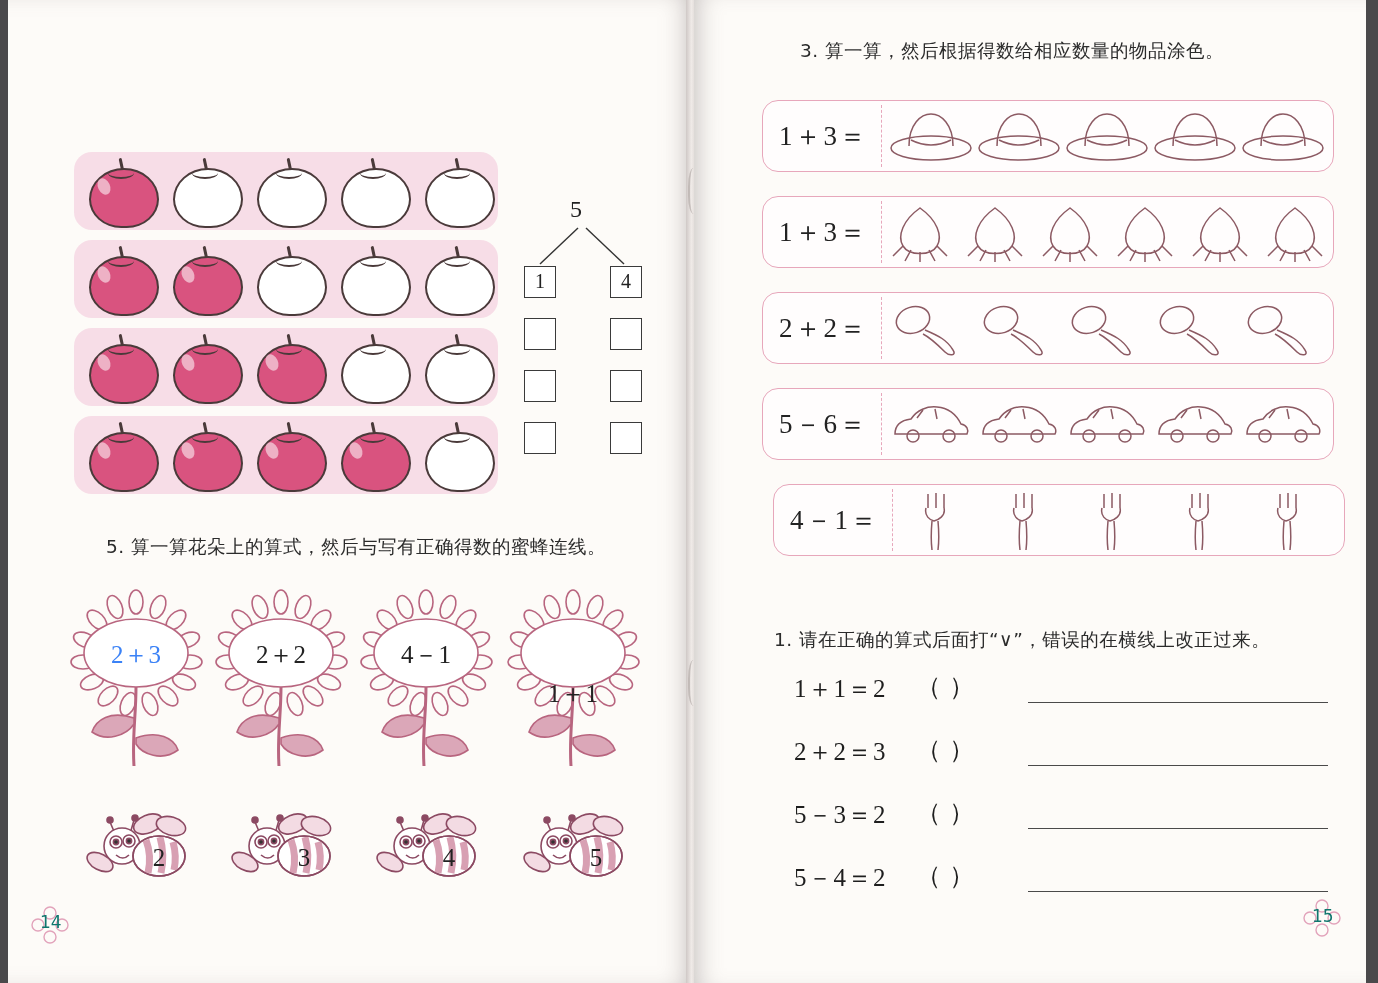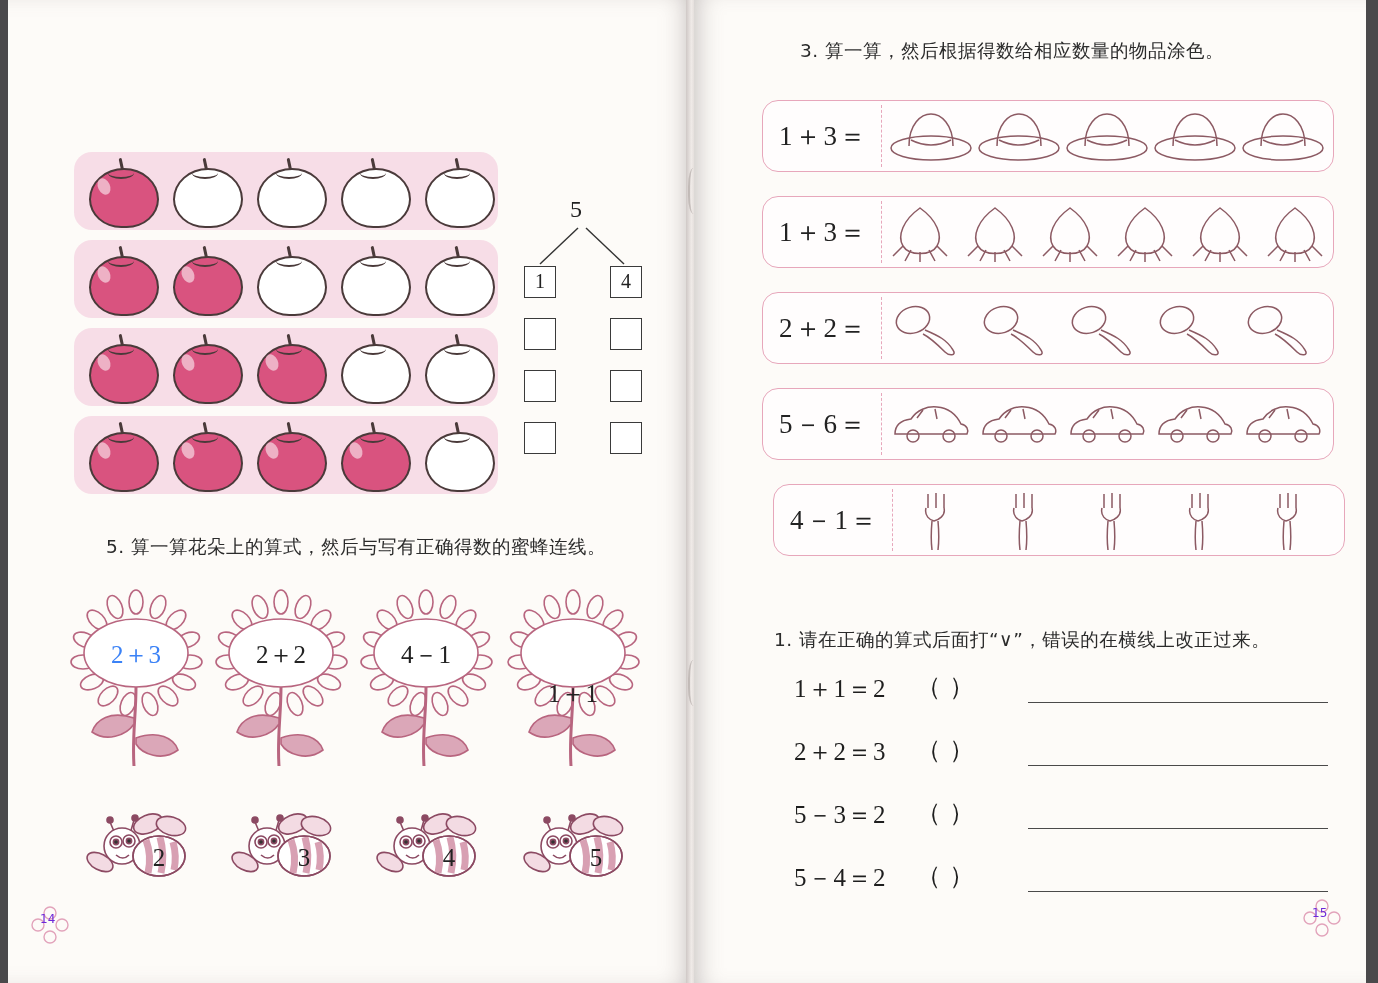--- a/index.html
+++ b/index.html
@@ -173,22 +173,22 @@
   .item { position: absolute; top: 5px; width: 88px; height: 60px; }
   
   .eqline { position: absolute; font-size: 25px; color: #1e1e1e; font-family: "Liberation Serif", serif; letter-spacing:1px; }
   .answer-line {
     position: absolute;
     height: 1px;
     background: #4a4a4a;
   }
   .pagenum {
     position: absolute;
-    font-size: 12px;
-    color: #6d28d9;
+    font-size: 17px;
+    color: #0f766e;
     font-family: "DejaVu Sans", sans-serif;
   }
   .petal-badge {
     position: absolute;
     width: 34px; height: 34px;
   }
 </style>
 </head>
 <body>
 

